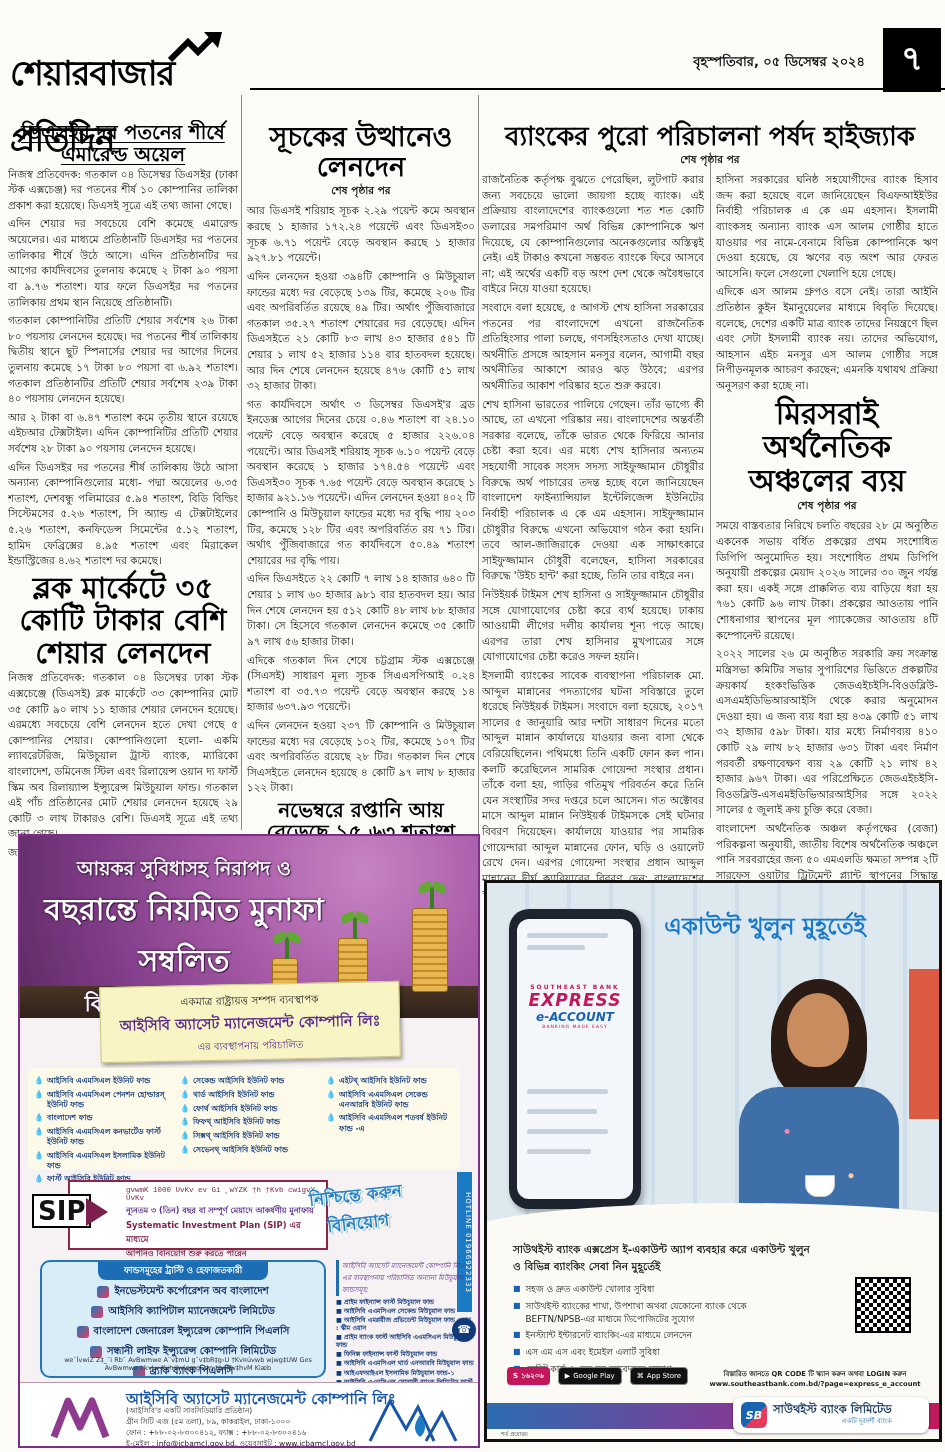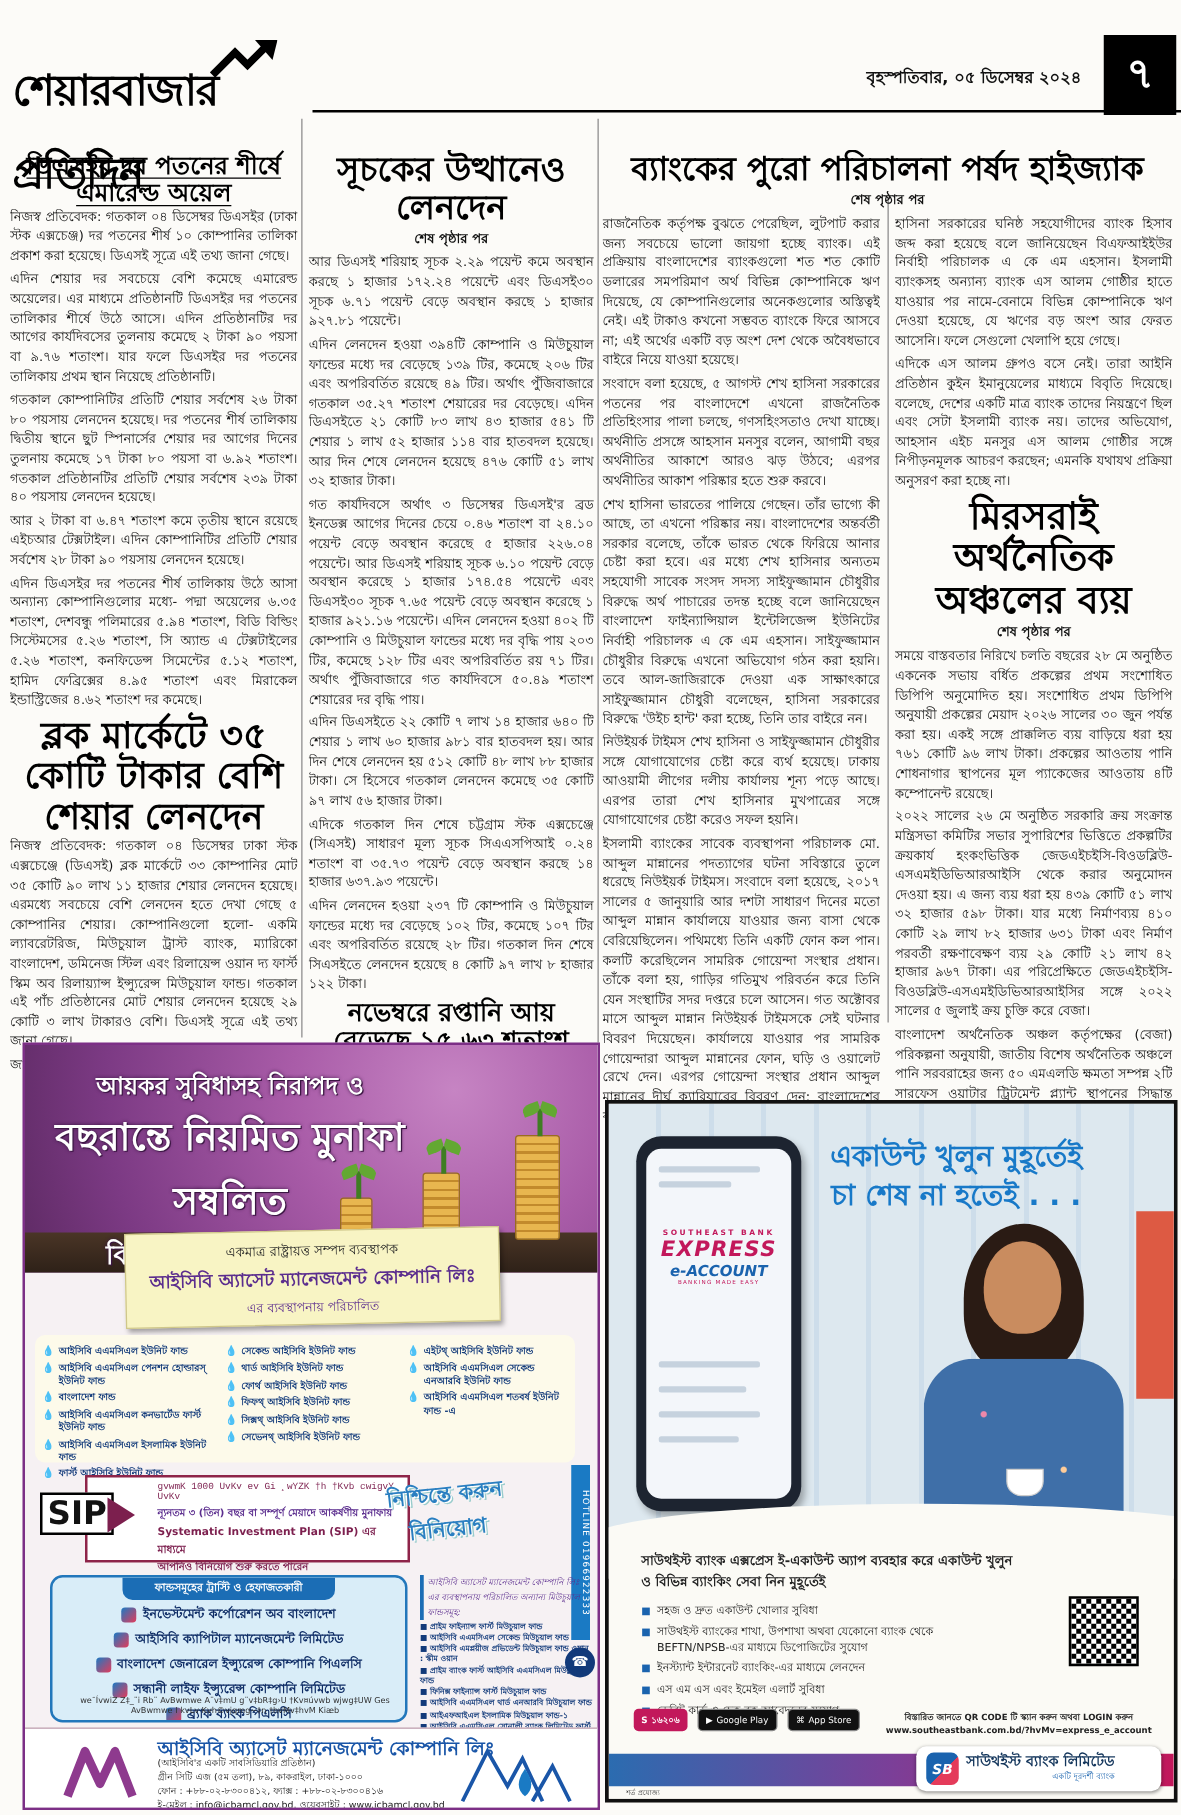--- a/index.html
+++ b/index.html
@@ -397,21 +397,20 @@
           </svg>
       </span>
     </div>
   </section>
 
   <section class="seb-ad">
     <div class="seb-photo">
       <div class="w-red"></div>
       <div class="seb-head">
         <div>একাউন্ট খুলুন মুহূর্তেই</div>
-        <div>চা শেষ না হতেই . . .</div>
       </div>
       <div class="woman">
         <div class="w-hair"></div>
         <div class="w-face"></div>
         <div class="w-body"></div>
         <div class="w-cup"></div>
       </div>
       <div class="seb-phone">
         <div class="seb-screen">
           <span class="scr-line" style="top:14px;"></span>
@@ -462,21 +461,21 @@
             <span style="margin-right:3px;">▶</span>
             <span>Google Play</span>
           </span>
         <span class="badge badge-dark">
             <span style="margin-right:3px;">⌘</span>
             <span>App Store</span>
           </span>
       </div>
       <div class="qr-note">
         <div>বিস্তারিত জানতে QR CODE টি স্ক্যান করুন অথবা LOGIN করুন</div>
-        <div>www.southeastbank.com.bd/?hvMv=express_e_account</div>
+        <div>www.southeastbank.com.bd/?page=express_e_account</div>
       </div>
       <div class="seb-strip">
         <div class="seb-logo-box">
           <span class="sb-mark">SB</span>
           <span>
             <div class="sb-name">সাউথইস্ট ব্যাংক লিমিটেড</div>
             <div class="sb-tag">একটি দূরদর্শী ব্যাংক</div>
           </span>
         </div>
       </div>

